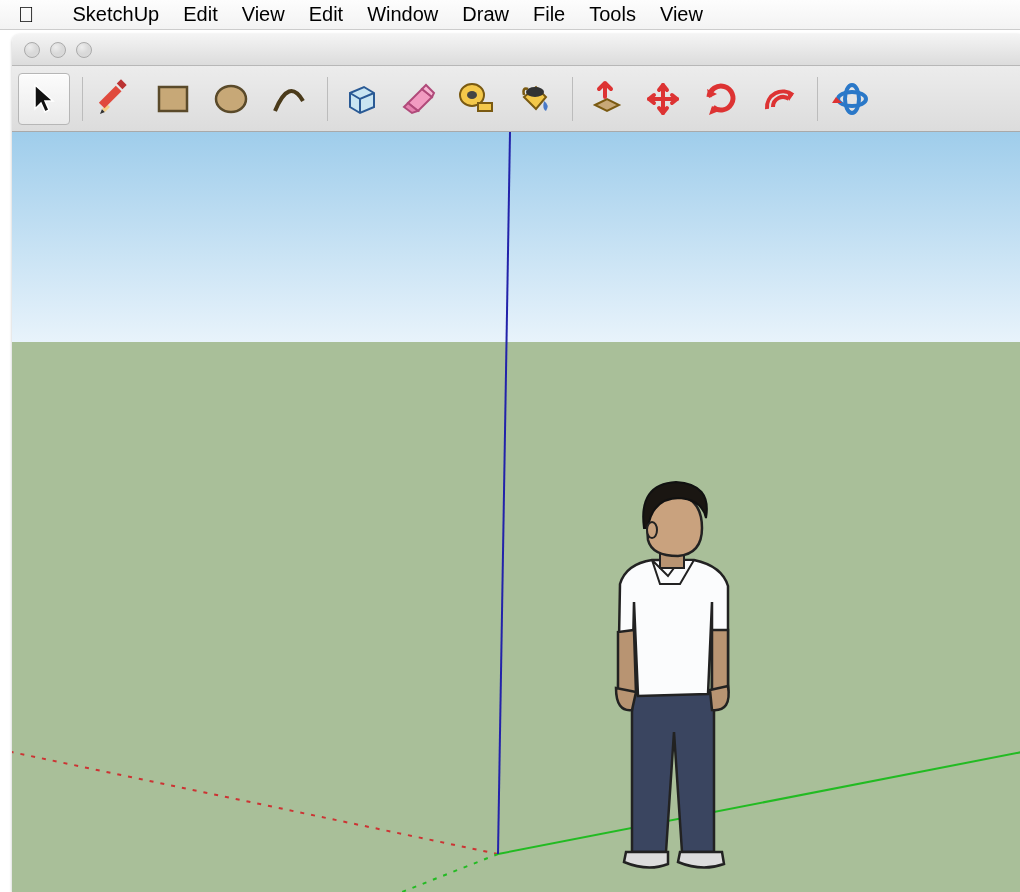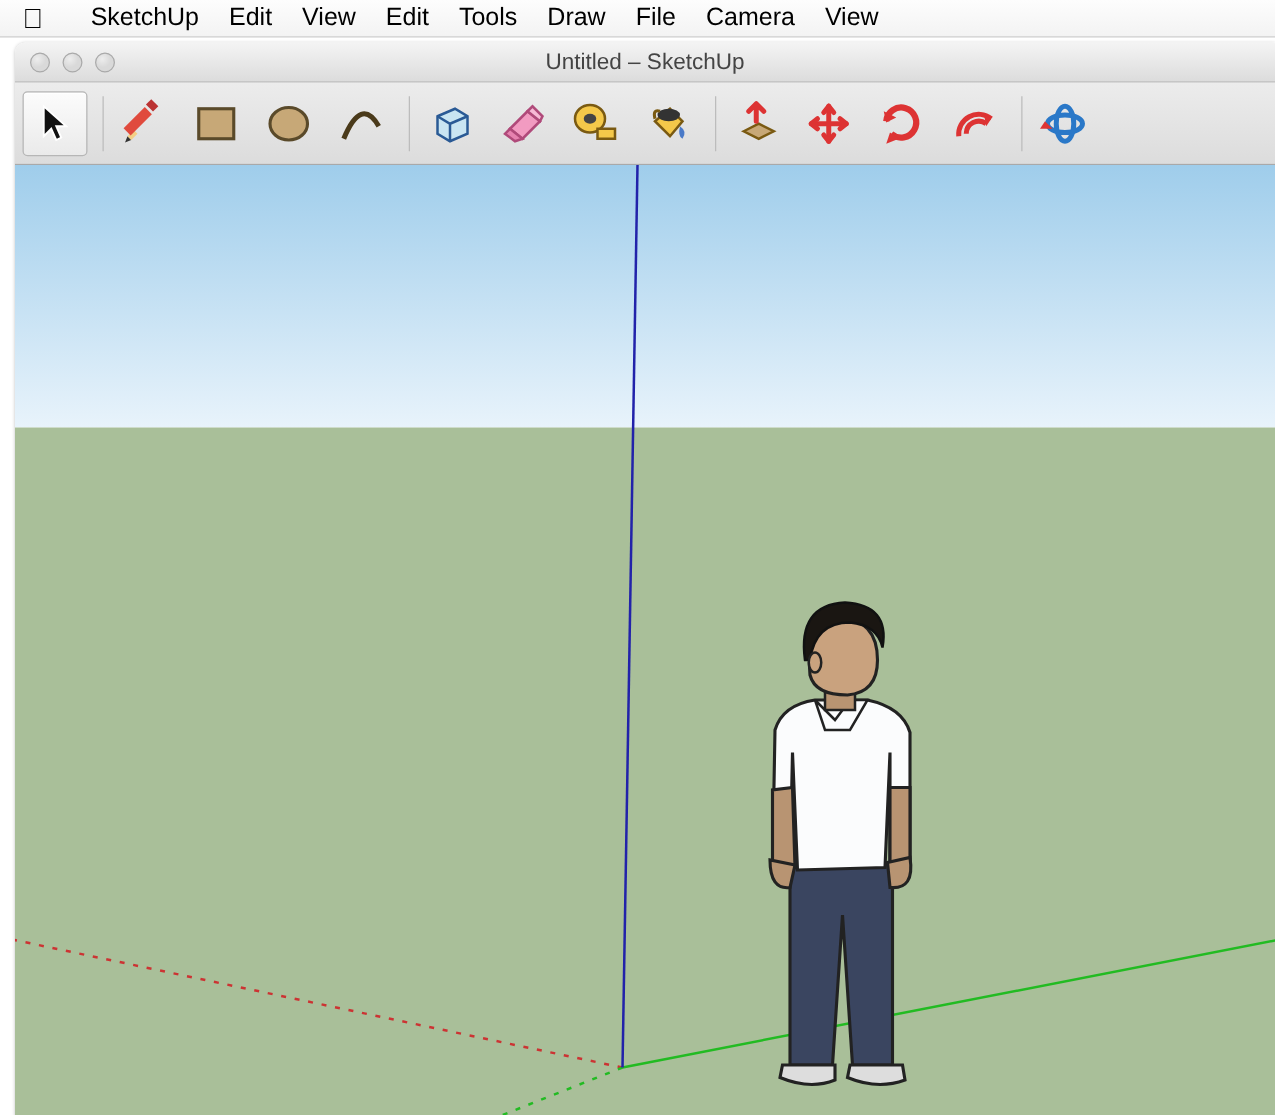--- a/index.html
+++ b/index.html
@@ -108,36 +108,35 @@
 </style>
 </head>
 <body>
 
 <div class="mac-menubar">
   <span class="apple"></span>
   <span class="app-name">SketchUp</span>
   <span>Edit</span>
   <span>View</span>
   <span>Edit</span>
-  <span>Tools</span>
+  <span>Window</span>
   <span>Draw</span>
   <span>File</span>
-  <span>Camera</span>
+  <span>Tools</span>
   <span>View</span>
 </div>
 
 <div class="window">
 
   <div class="titlebar">
     <div class="traffic-lights">
       <div class="light"></div>
       <div class="light"></div>
       <div class="light"></div>
     </div>
-    <div class="title">Untitled – SketchUp</div>
   </div>
 
   <div class="toolbar">
 
     <div class="toolbtn selected" title="Select">
       <svg width="34" height="34" viewBox="0 0 34 34">
         <path d="M8 3 L8 27 L14 21 L18 30 L22 28 L18 19 L26 19 Z" fill="#111" stroke="#fff" stroke-width="1.5"></path>
       </svg>
     </div>
 

